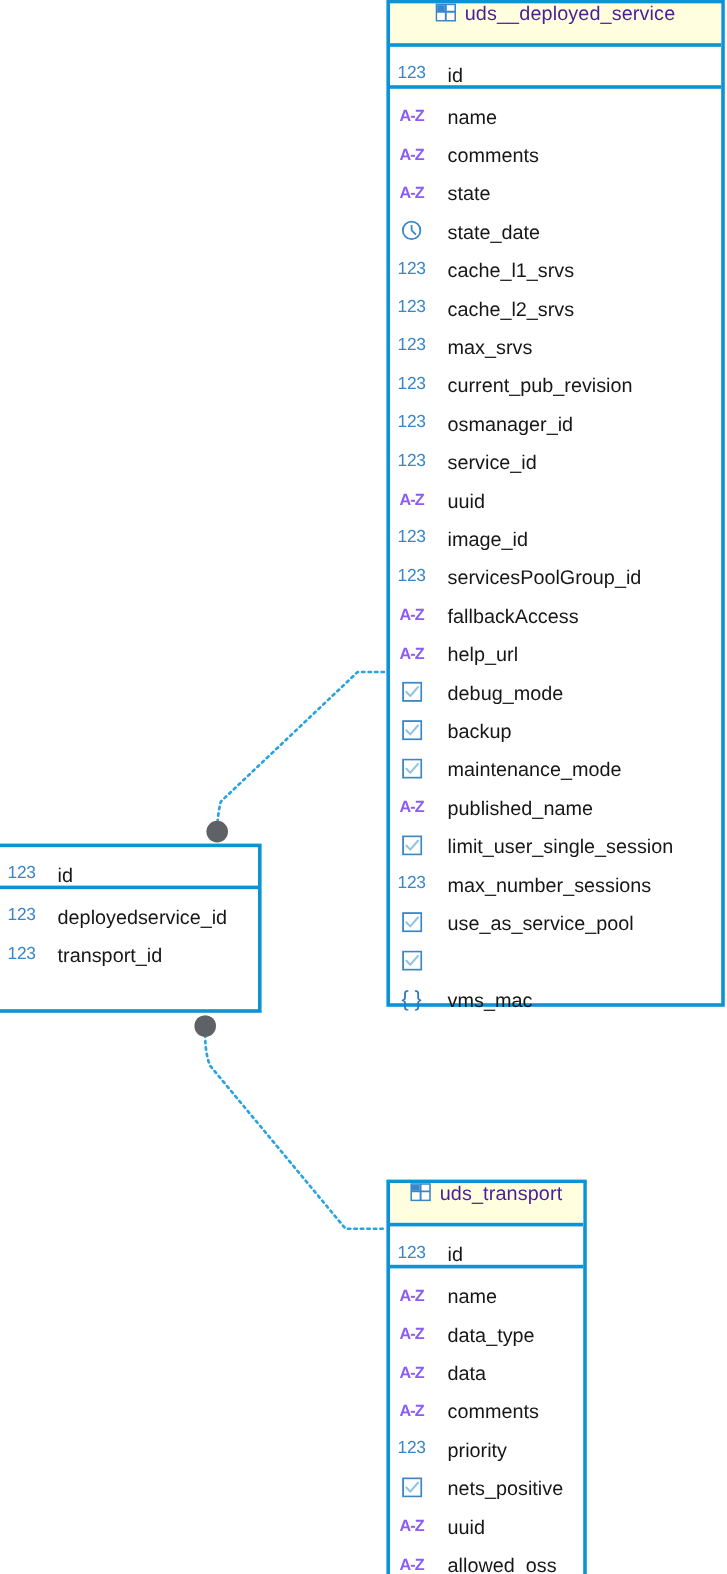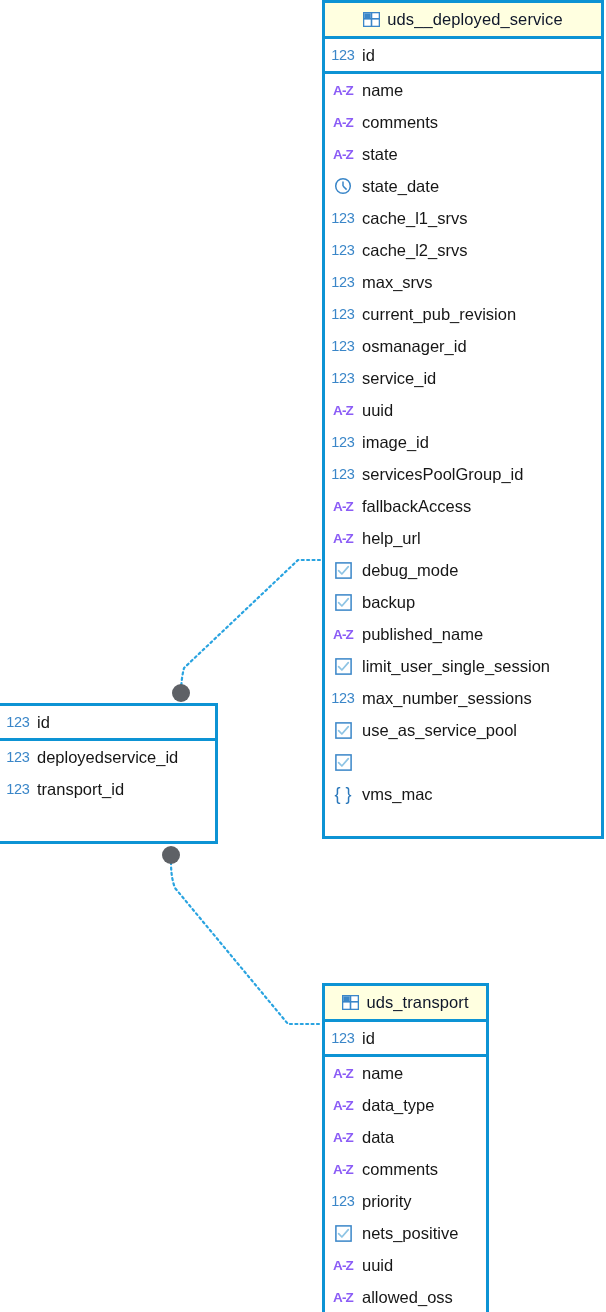--- a/index.html
+++ b/index.html
@@ -27,42 +27,41 @@
   .entity {
     position: absolute;
     box-sizing: border-box;
     border: 3px solid #0d93d4;
     background: #ffffff;
   }
   .entity-header {
     box-sizing: border-box;
     height: 36px;
     display: flex;
-    align-items: center;
     justify-content: center;
     gap: 7px;
     font-size: 16.5px;
-    color: #0f172a;
+    color: #4c1d95;
     border-bottom: 3px solid #0d93d4;
     letter-spacing: .1px;
   }
   .entity-header.cream { background: #ffffe0; }
   .entity-header.orange { background: #fd8240; }
 
   .pk-section {
     border-bottom: 3px solid #0d93d4;
   }
 
   .field-row {
     box-sizing: border-box;
     height: 32px;
     display: flex;
-    align-items: center;
+    align-items: flex-end;
     padding-left: 6px;
-    gap: 7px;
+    gap: 18px;
     font-size: 16.5px;
     color: #161616;
     white-space: nowrap;
   }
   .field-row.pk .field-label { font-weight: normal; }
   .field-label { line-height: 1; }
 
   
   .ticon {
     width: 24px;
@@ -215,20 +214,29 @@
       <div class="field-row">
         <span class="ticon">
           <svg width="17" height="17" viewBox="0 0 17 17">
             <rect x="0.9" y="0.9" width="15.2" height="15.2" fill="#ffffff" stroke="#3a86c8" stroke-width="1.5"></rect>
             <polyline points="3.6,8.6 6.9,12.0 13.3,4.6" fill="none" stroke="#8ec4e4" stroke-width="1.7" stroke-linecap="round" stroke-linejoin="round"></polyline>
           </svg>
         </span>
         <span class="field-label">backup</span>
       </div>
       <div class="field-row">
+        <span class="ticon">
+          <svg width="17" height="17" viewBox="0 0 17 17">
+            <rect x="0.9" y="0.9" width="15.2" height="15.2" fill="#ffffff" stroke="#3a86c8" stroke-width="1.5"></rect>
+            <polyline points="3.6,8.6 6.9,12.0 13.3,4.6" fill="none" stroke="#8ec4e4" stroke-width="1.7" stroke-linecap="round" stroke-linejoin="round"></polyline>
+          </svg>
+        </span>
+        <span class="field-label">maintenance_mode</span>
+      </div>
+      <div class="field-row">
         <span class="ticon az">A-Z</span>
         <span class="field-label">published_name</span>
       </div>
       <div class="field-row">
         <span class="ticon">
           <svg width="17" height="17" viewBox="0 0 17 17">
             <rect x="0.9" y="0.9" width="15.2" height="15.2" fill="#ffffff" stroke="#3a86c8" stroke-width="1.5"></rect>
             <polyline points="3.6,8.6 6.9,12.0 13.3,4.6" fill="none" stroke="#8ec4e4" stroke-width="1.7" stroke-linecap="round" stroke-linejoin="round"></polyline>
           </svg>
         </span>

